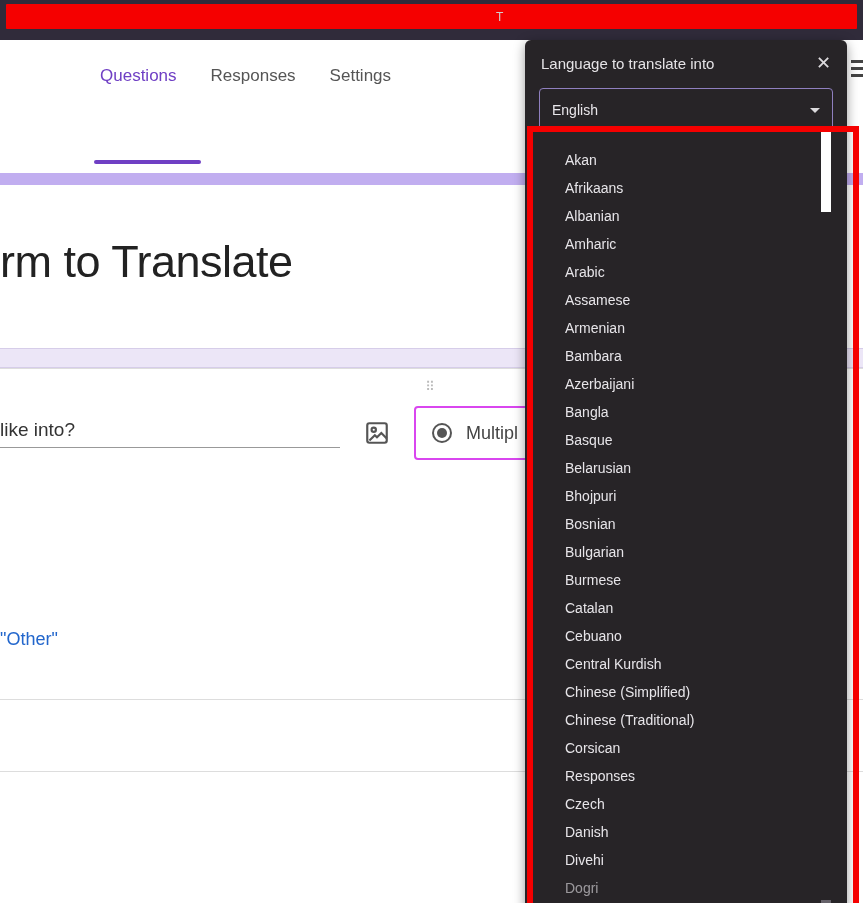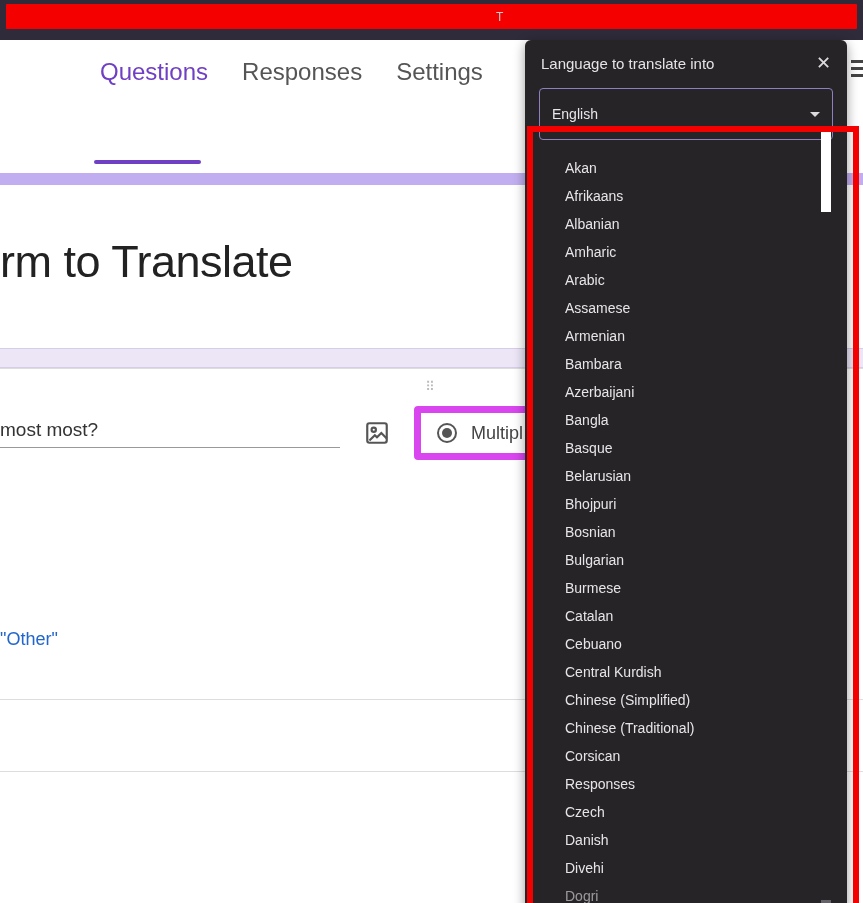--- a/index.html
+++ b/index.html
@@ -34,21 +34,21 @@
   
   .tabbar {
     display: flex;
     gap: 34px;
     padding-left: 100px;
     height: 64px;
     align-items: flex-end;
     padding-bottom: 12px;
   }
   .tab {
-    font-size: 24px;
+    font-size: 17px;
     color: #555;
     padding-bottom: 6px;
     cursor: pointer;
   }
   .tab.active {
     color: #6f3fc4;
     font-weight: 500;
   }
   .tab-underline {
     position: absolute;
@@ -126,21 +126,21 @@
     border: none;
     outline: none;
     width: 100%;
   }
   .image-icon-box {
     margin-left: 24px;
     color: #555;
   }
   .qtype-box {
     margin-left: 24px;
-    border: 7px solid #d946ef;
+    border: 2px solid #d946ef;
     border-radius: 4px;
     height: 54px;
     display: flex;
     align-items: center;
     padding: 0 16px;
     gap: 14px;
     color: #444;
     font-size: 18px;
     text-align: right;
   }
@@ -214,21 +214,21 @@
   }
   .close-x {
     font-size: 18px;
     cursor: pointer;
     color: #dcdadd;
   }
   .lang-select {
     margin: 6px 14px 10px 14px;
     border: 1px solid #8f7fbf;
     border-radius: 4px;
-    height: 52px;
+    height: 44px;
     display: flex;
     align-items: center;
     justify-content: space-between;
     padding: 0 12px;
     color: #e8e6ea;
     font-size: 14px;
     cursor: pointer;
   }
   .lang-select .caret {
     width: 0; height: 0;
@@ -305,21 +305,21 @@
 
   <div class="form-title">rm to Translate</div>
 
   <div class="light-purple-strip"></div>
 
   <div class="question-card">
     <div class="drag-dots">⠿</div>
 
     <div class="q-row">
       <div class="q-input-wrap">
-        <div class="q-input">most most?</div>
+        <div class="q-input">like into?</div>
       </div>
       <div class="image-icon-box icon-btn">
         <svg width="26" height="26" viewBox="0 0 24 24" fill="none" stroke="#555" stroke-width="2">
           <rect x="3" y="3" width="18" height="18" rx="2"></rect>
           <circle cx="9" cy="9" r="2"></circle>
           <path d="M21 17l-5-5-4 4-2-2-5 5"></path>
         </svg>
       </div>
       <div class="qtype-box">
         <span class="radio-circ">

